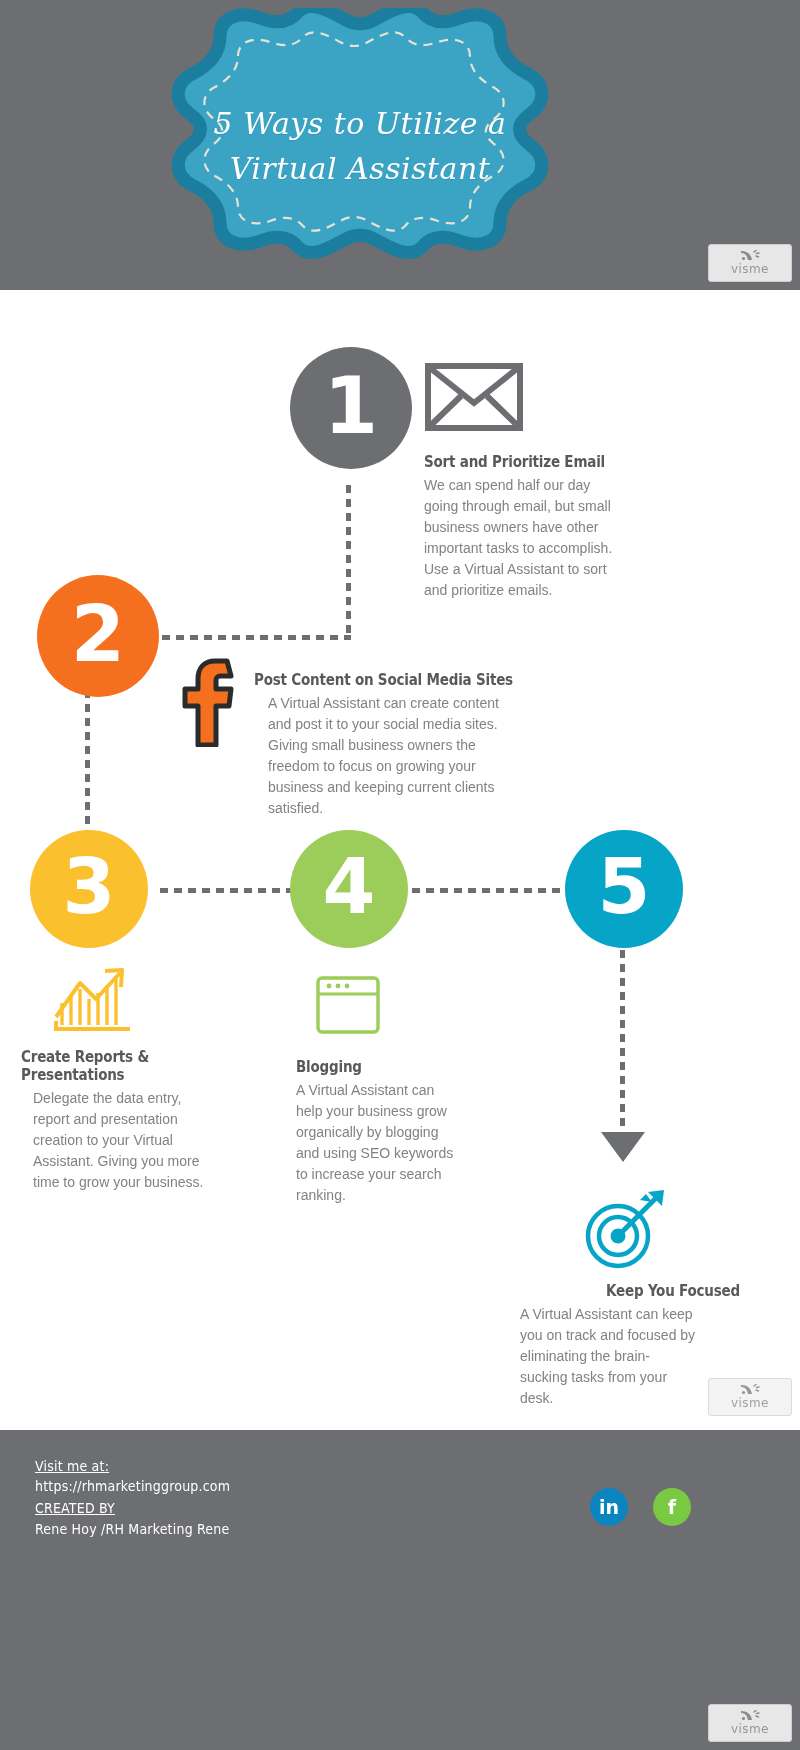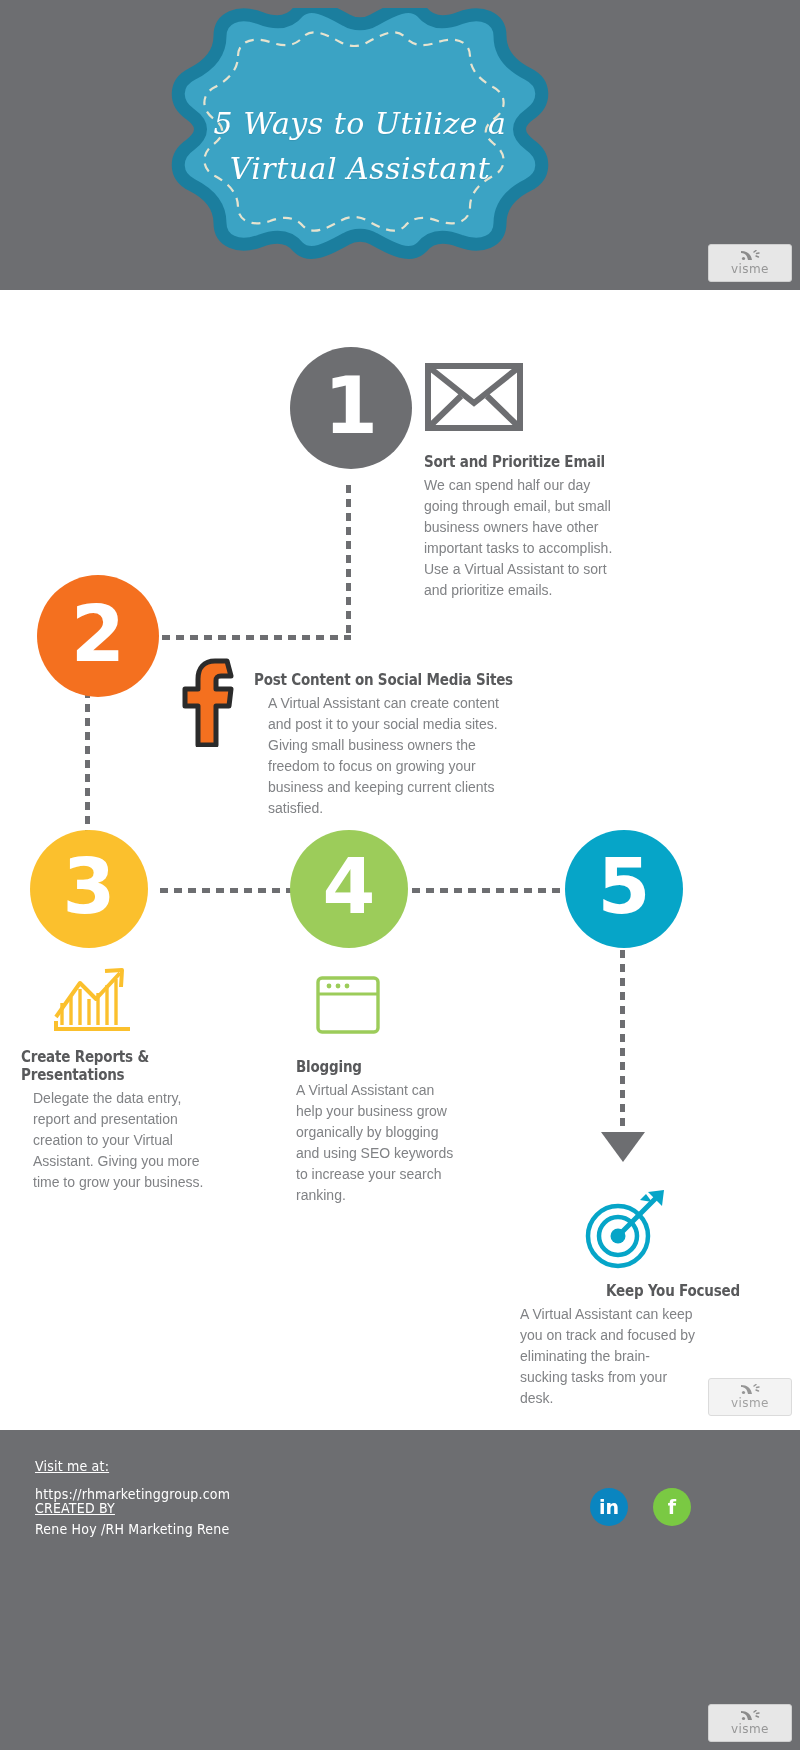--- a/index.html
+++ b/index.html
@@ -267,21 +267,21 @@
         <path d="M2,1 C8,1 12,4 13,10 L9,10 C8,5 6,3 2,3 Z" fill="#8e8e8e"></path>
         <circle cx="4.5" cy="8.5" r="1.6" fill="#8e8e8e"></circle>
         <path d="M15,2 L17,0.5 M17.5,3.5 L20,3 M17,6 L19.5,7" stroke="#8e8e8e" stroke-width="1.4" fill="none" stroke-linecap="round"></path>
       </svg>
       <div class="vm-text">visme</div>
     </div>
   </div>
 
   <div class="footer">
     <div class="f-line f-underline" style="left:35px; top:28px;">Visit me at:</div>
-    <div class="f-line" style="left:35px; top:56px;text-align:right;">https://rhmarketinggroup.com</div>
+    <div class="f-line" style="left:35px; top:48px;text-align:right;">https://rhmarketinggroup.com</div>
     <div class="f-line f-underline" style="left:35px; top:70px;">CREATED BY</div>
     <div class="f-line" style="left:35px; top:91px;">Rene Hoy /RH Marketing Rene</div>
 
     <div class="social" style="left:590px; top:58px; background:#0a85c0;">
       <span>in</span>
     </div>
     <div class="social" style="left:653px; top:58px; background:#7ac943;">
       <span>f</span>
     </div>
 

